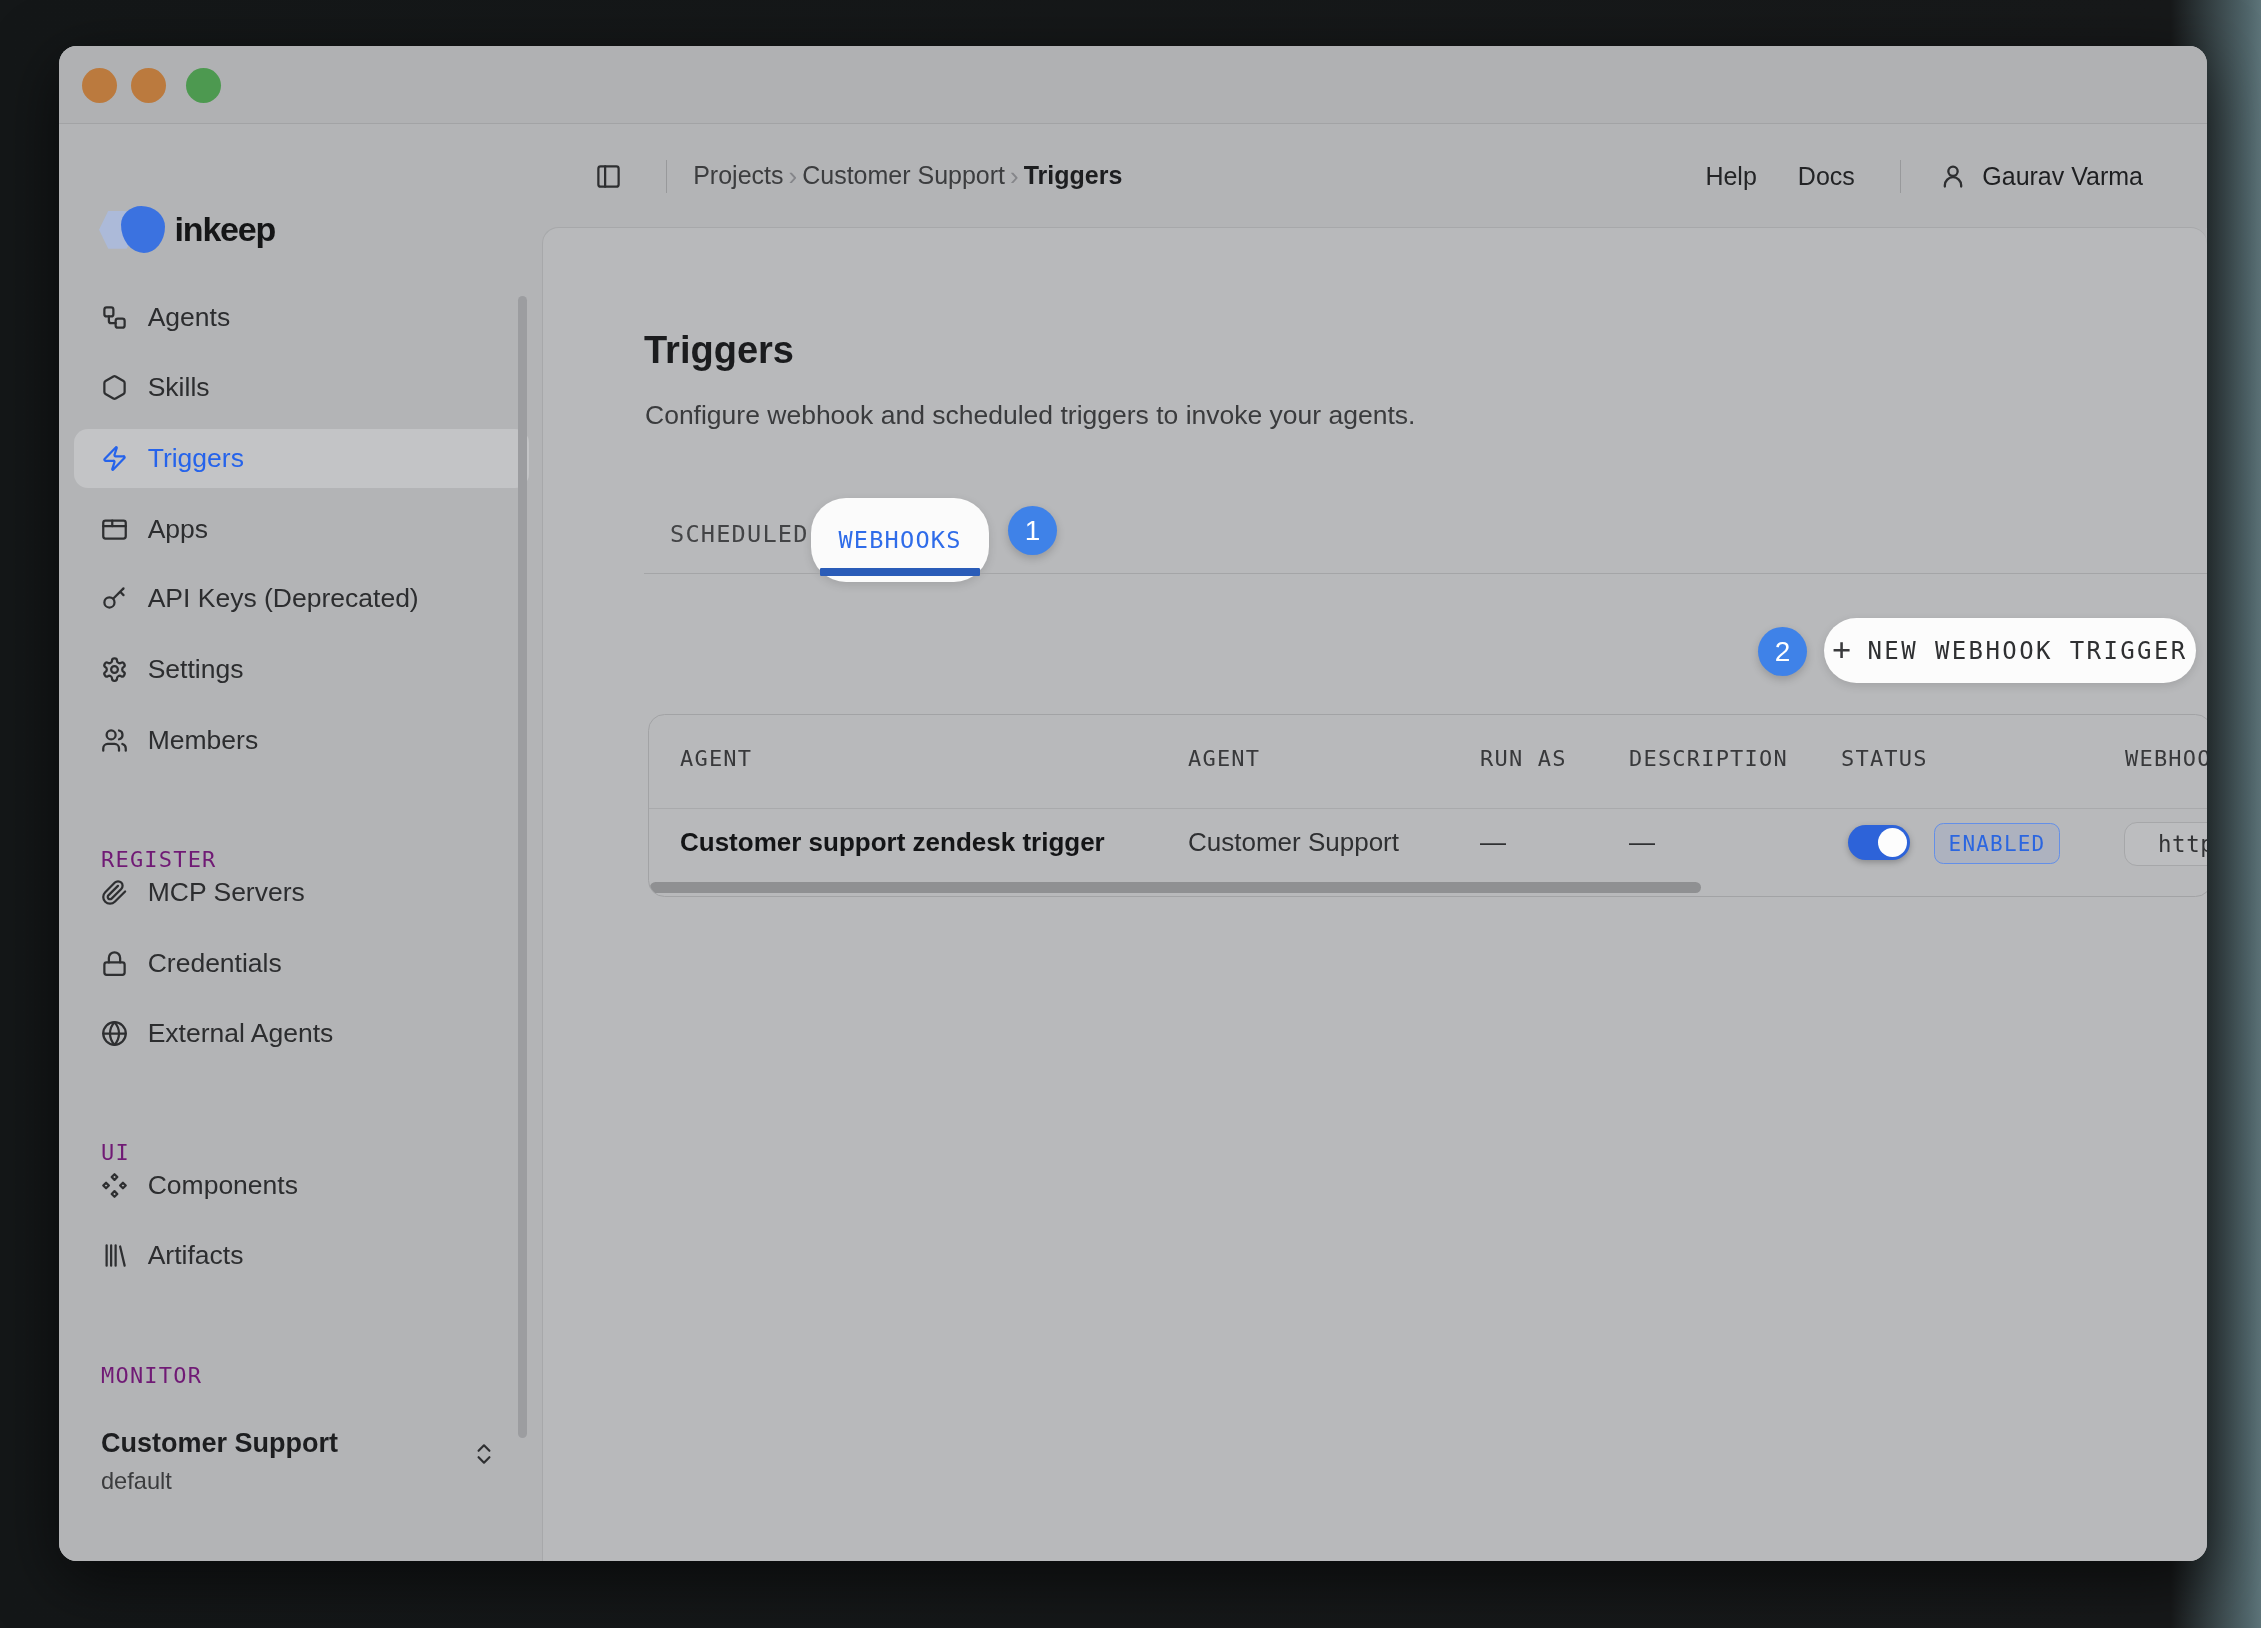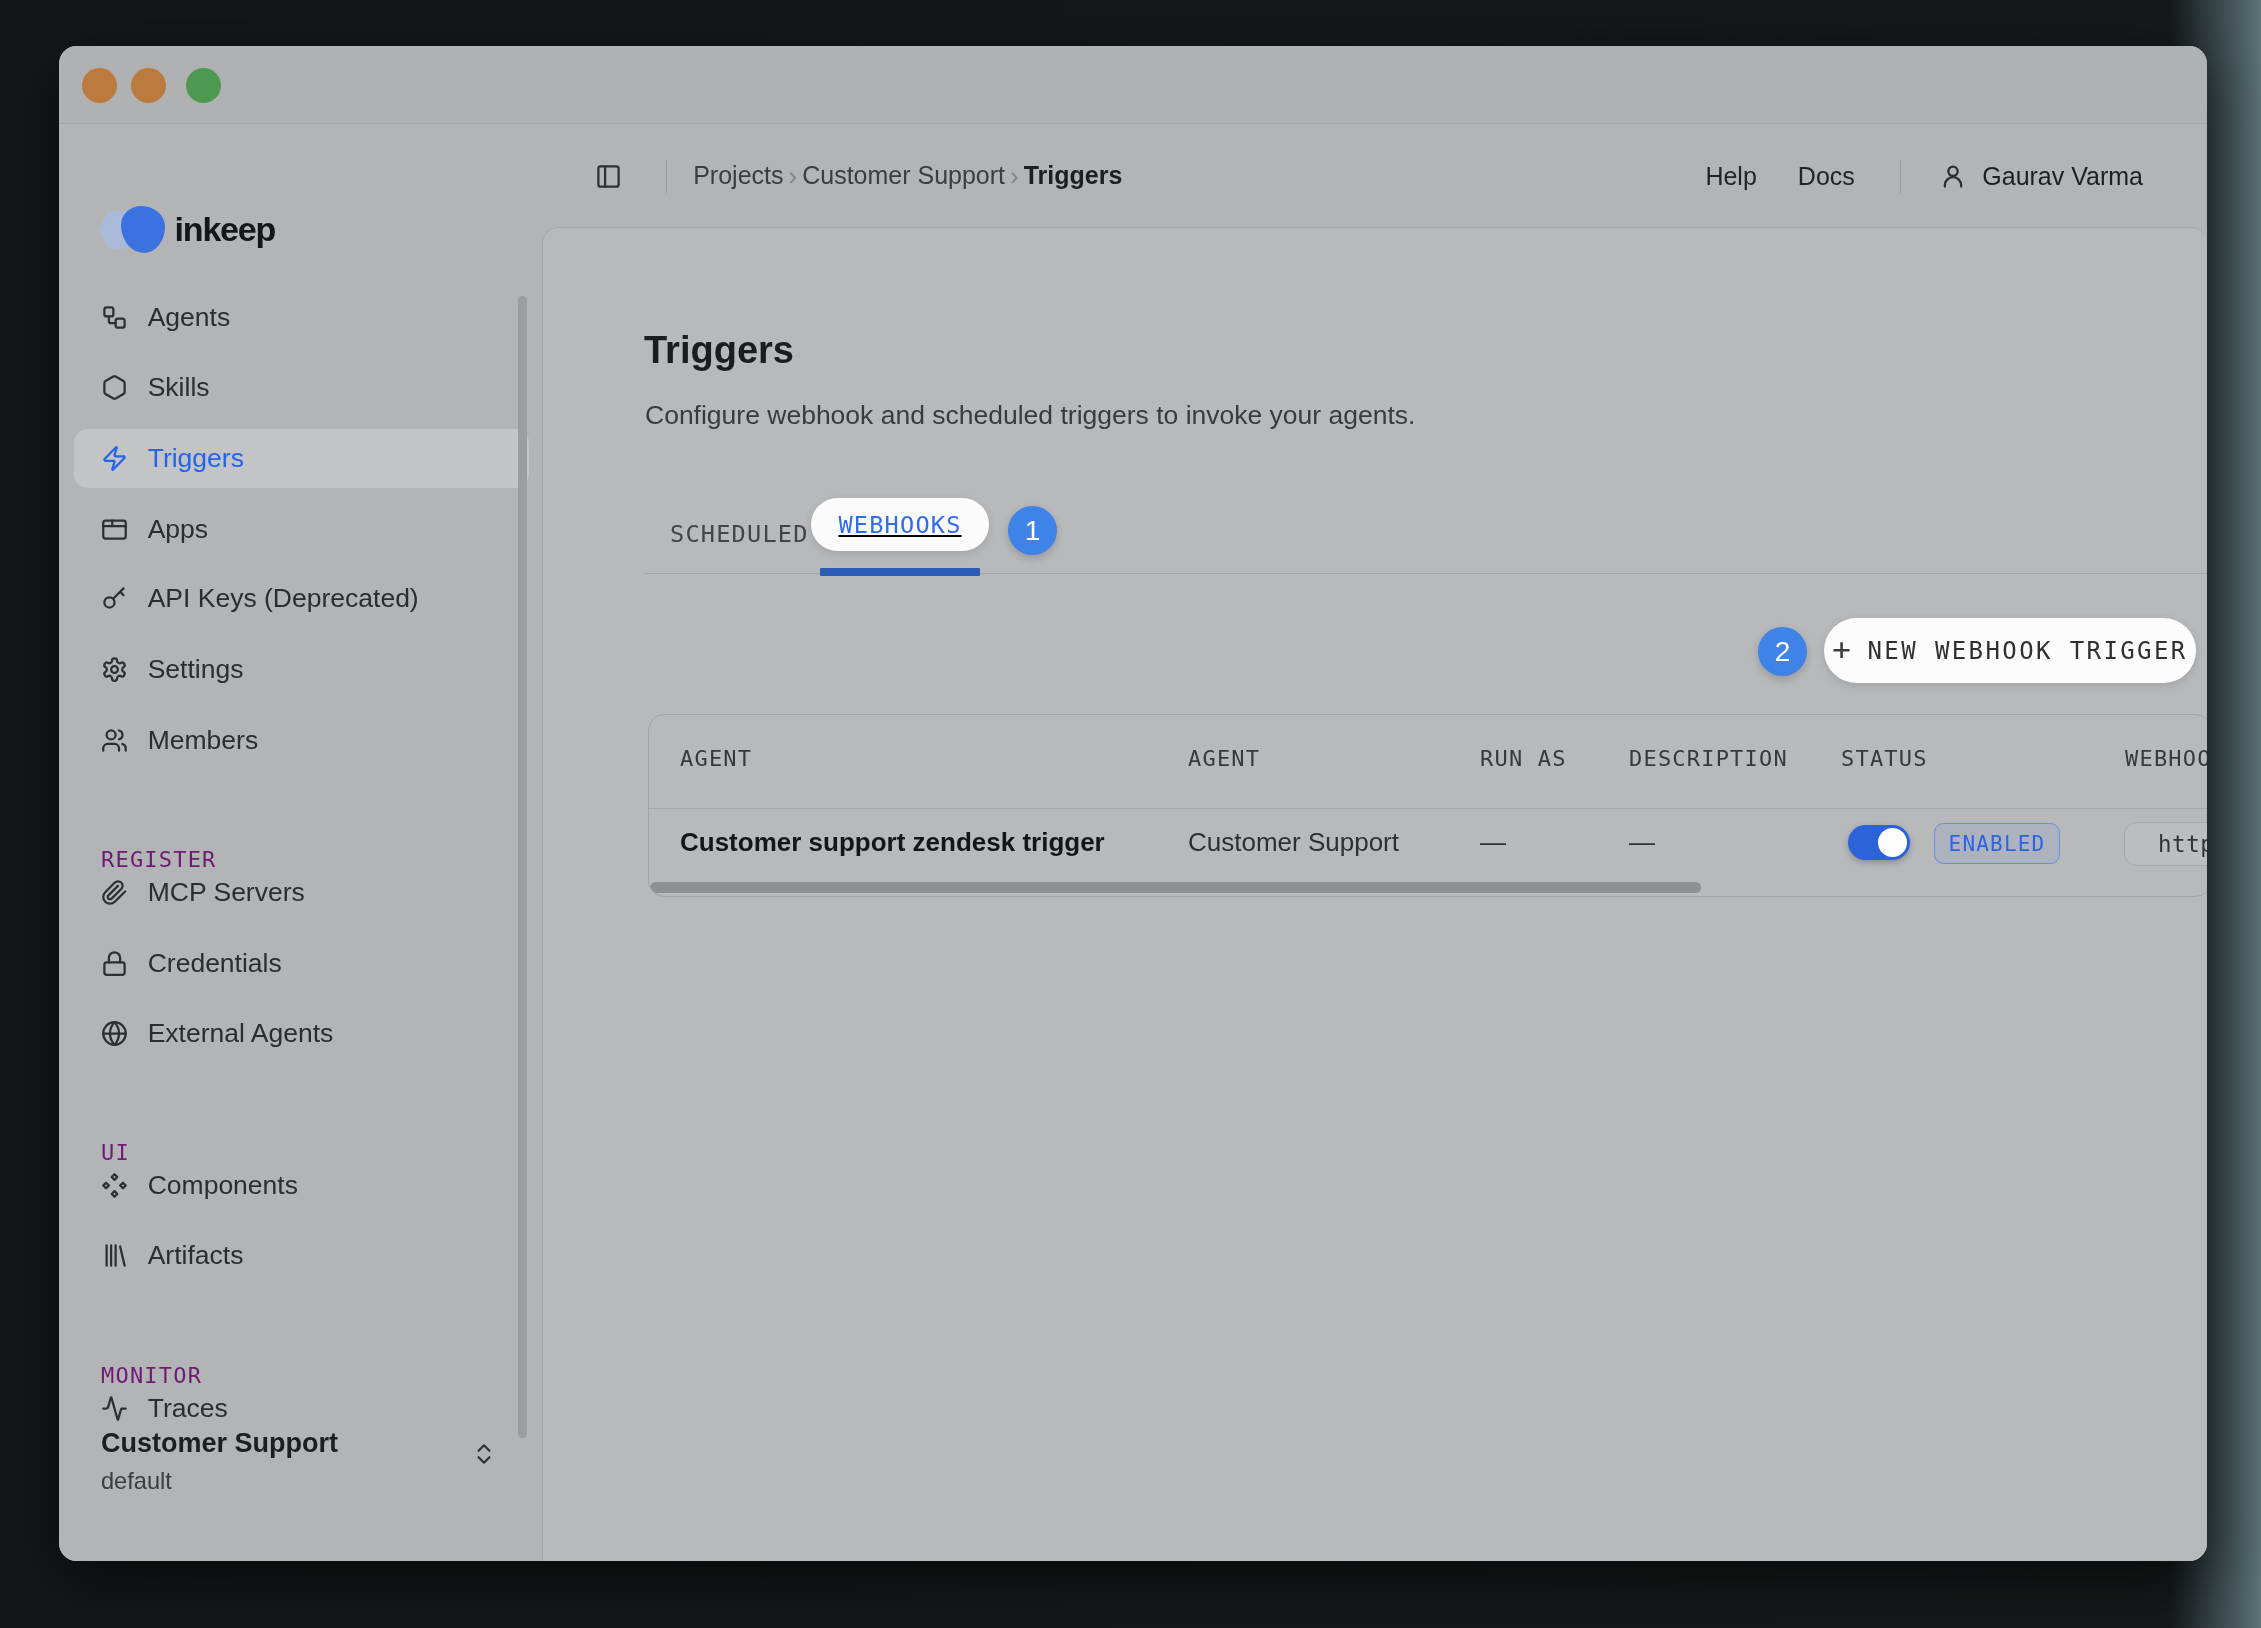--- a/index.html
+++ b/index.html
@@ -60,22 +60,22 @@
   .user-name{font-size:25px;color:#1e1f21;margin-left:15.3px;white-space:nowrap;}
 
   
   .panel{position:absolute;left:483px;top:181px;right:0;bottom:0;background:#b8b9bb;
     border-top:1.2px solid #a7a8aa;border-left:1.2px solid #a7a8aa;border-top-left-radius:16.5px;border-top-right-radius:16.5px;overflow:hidden;}
   
   .page-title{position:absolute;left:101px;top:101px;font-size:38px;font-weight:600;color:#1b1c1e;}
   .page-desc{position:absolute;left:102px;top:172px;font-size:26.5px;color:#3a3b3d;}
 
   .tab-scheduled{position:absolute;left:127px;top:292px;font-size:23.6px;letter-spacing:1.2px;color:#434446;}
-  .tab-pill{position:absolute;left:268px;top:270px;width:178px;height:53px;background:#fbfbfb;border-radius:35px;
-    box-shadow:0 2.9px 9.4px rgba(0,0,0,.12);display:flex;align-items:center;justify-content:center;text-decoration:underline;}
+  .tab-pill{position:absolute;left:268px;top:270px;width:178px;height:84px;background:#fbfbfb;border-radius:35px;
+    box-shadow:0 2.9px 9.4px rgba(0,0,0,.12);display:flex;align-items:center;justify-content:center;}
   .tab-pill span{font-size:23.6px;letter-spacing:1.2px;color:#2f6ce9;font-weight:500;}
   .tab-baseline{position:absolute;left:101px;top:345px;width:1564px;height:1.2px;background:#a4a5a7;}
   .tab-underline{position:absolute;left:277px;top:340px;width:160px;height:7.7px;background:#2a5cb8;border-radius:1.2px;}
 
   .ann{position:absolute;width:49px;height:49px;border-radius:50%;background:#3f82e8;
     display:flex;align-items:center;justify-content:center;box-shadow:0 3.5px 8.2px rgba(0,0,0,.18);}
   .ann span{color:#ffffff;font-size:28px;font-weight:300;}
   .ann1{left:465px;top:278px;}
   .ann2{left:1215px;top:399px;}
 
@@ -256,28 +256,20 @@
                 <path d="M13 3v18"></path>
                 <path d="m17 4 4 17"></path>
               </g>
             </svg>
           </span>
         <span class="nav-label">Artifacts</span>
       </div>
 
       <div class="sec-label mono" style="top:1239px">MONITOR</div>
 
-      <div class="nav-item" style="top:1255px">
-        <span class="nav-icon">
-            <svg viewBox="0 0 24 24">
-              <path class="icon-stroke" d="M22 12h-2.48a2 2 0 0 0-1.93 1.46l-2.35 8.36a.25.25 0 0 1-.48 0L9.24 2.18a.25.25 0 0 0-.48 0l-2.35 8.36A2 2 0 0 1 4.49 12H2"></path>
-            </svg>
-          </span>
-        <span class="nav-label">Traces</span>
-      </div>
 
       <div class="side-scrollbar"></div>
 
       <div class="switcher">
         <div class="sw-name">Customer Support</div>
         <div class="sw-env">default</div>
         <div class="sw-chevrons">
           <svg viewBox="0 0 24 24" width="26" height="38">
               <g class="icon-stroke">
                 <path d="m7 9 5-5 5 5"></path>

